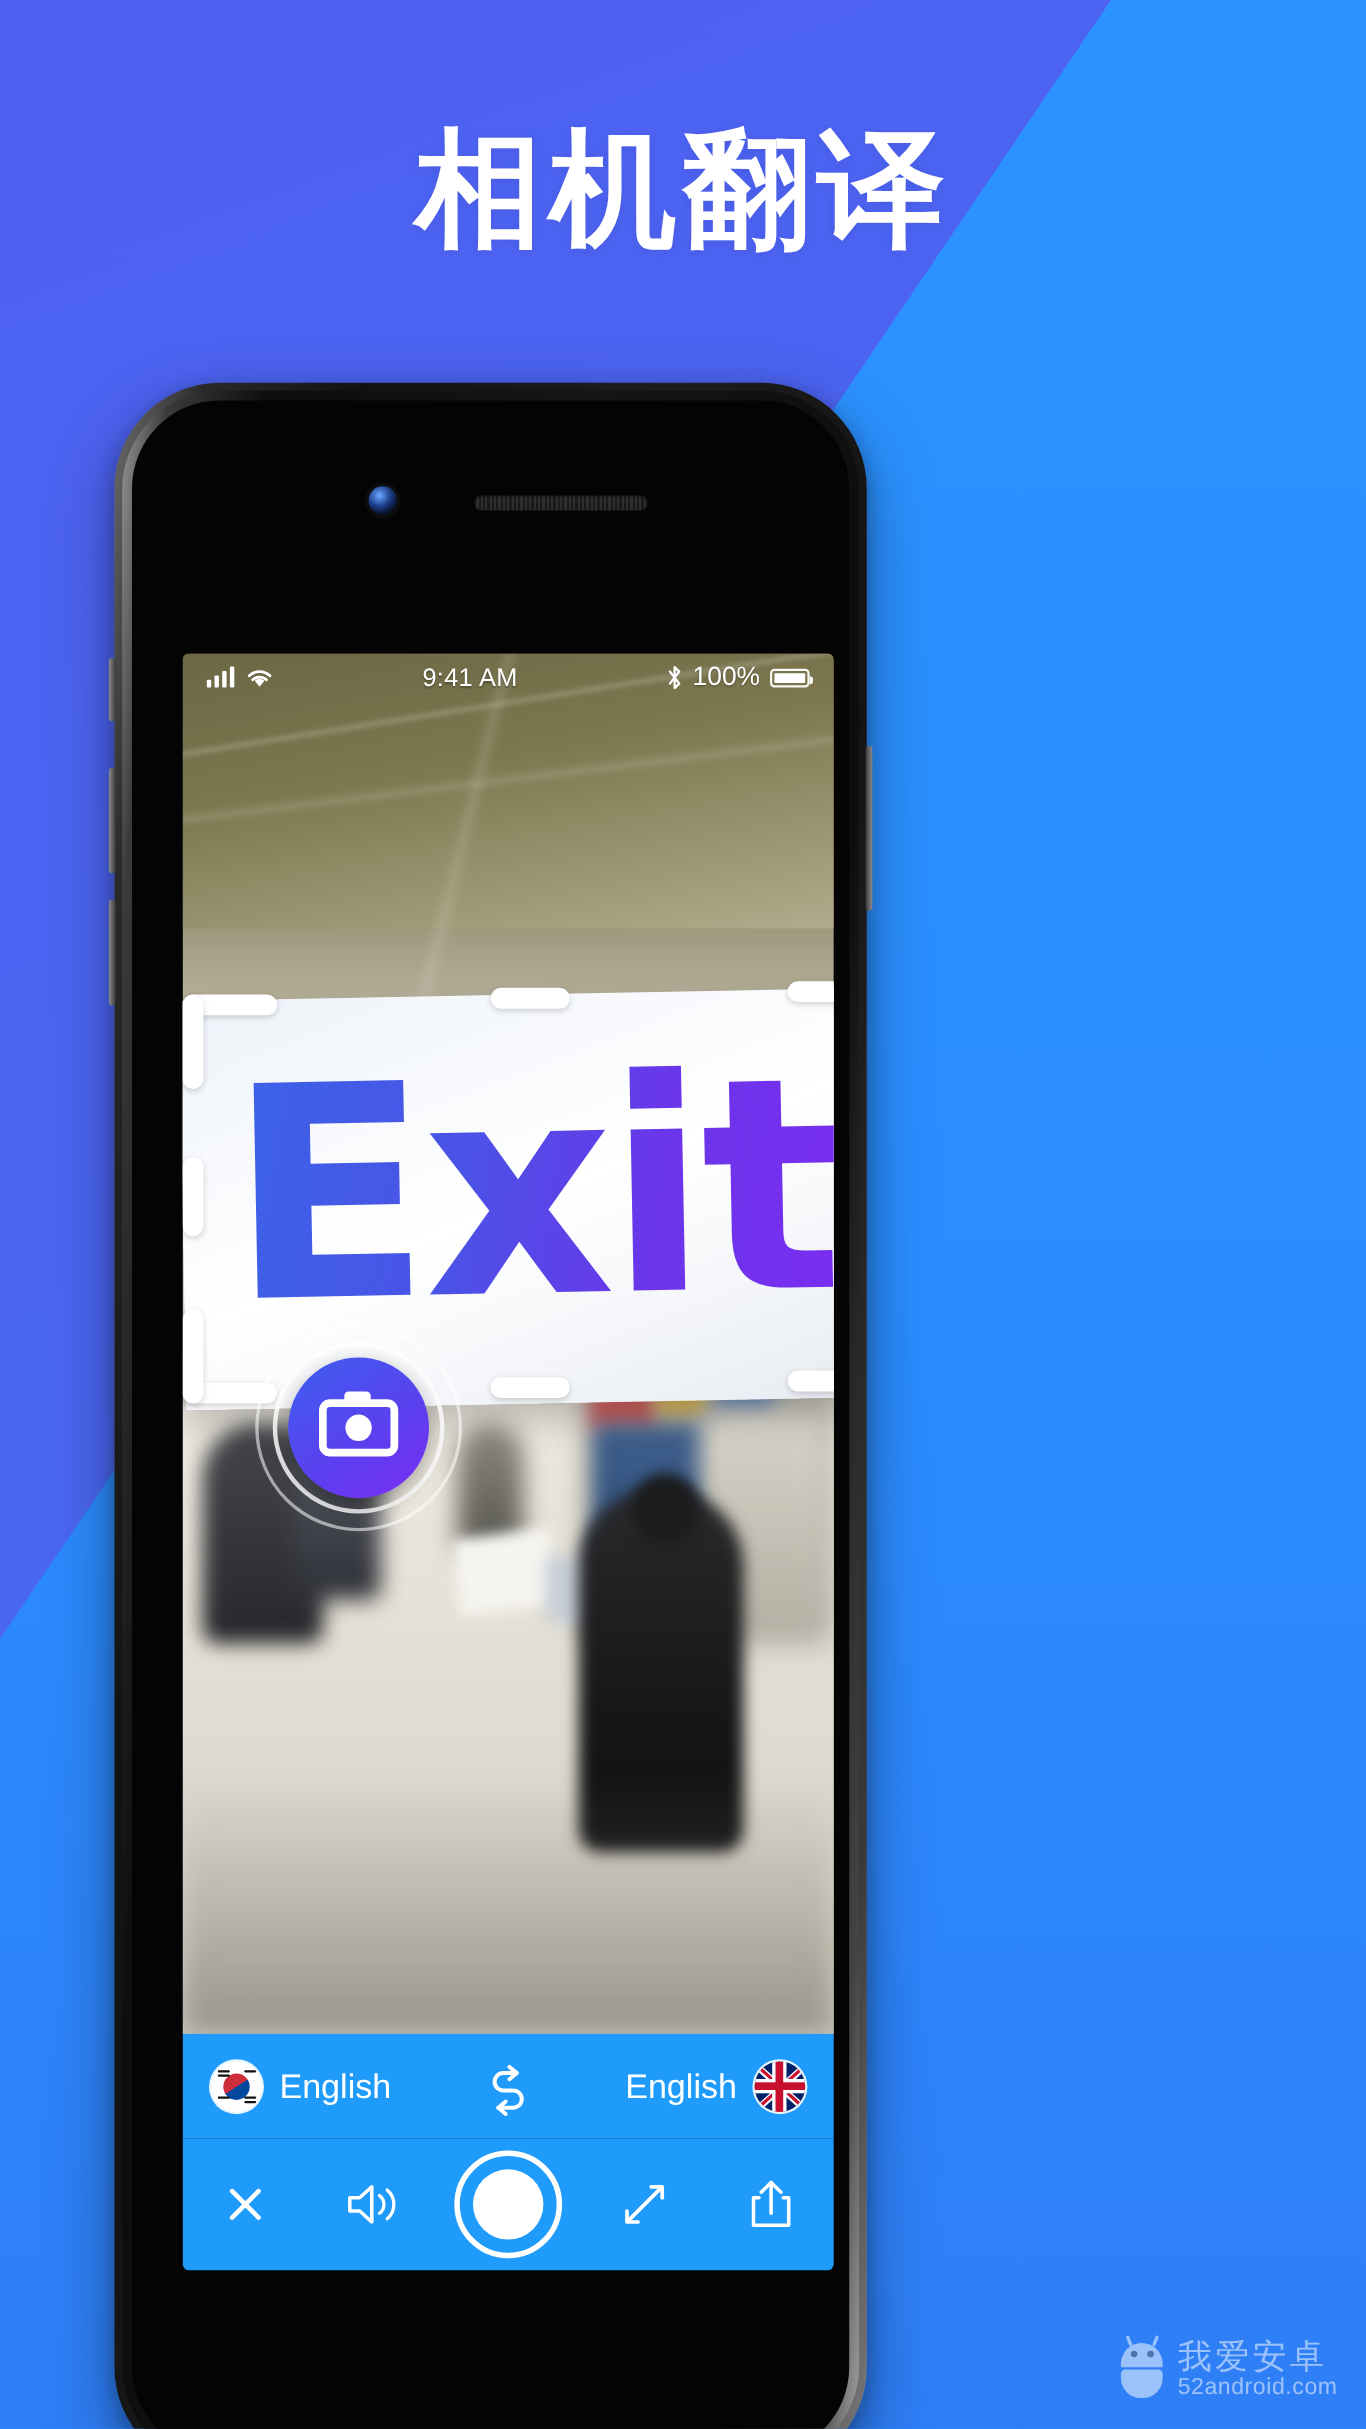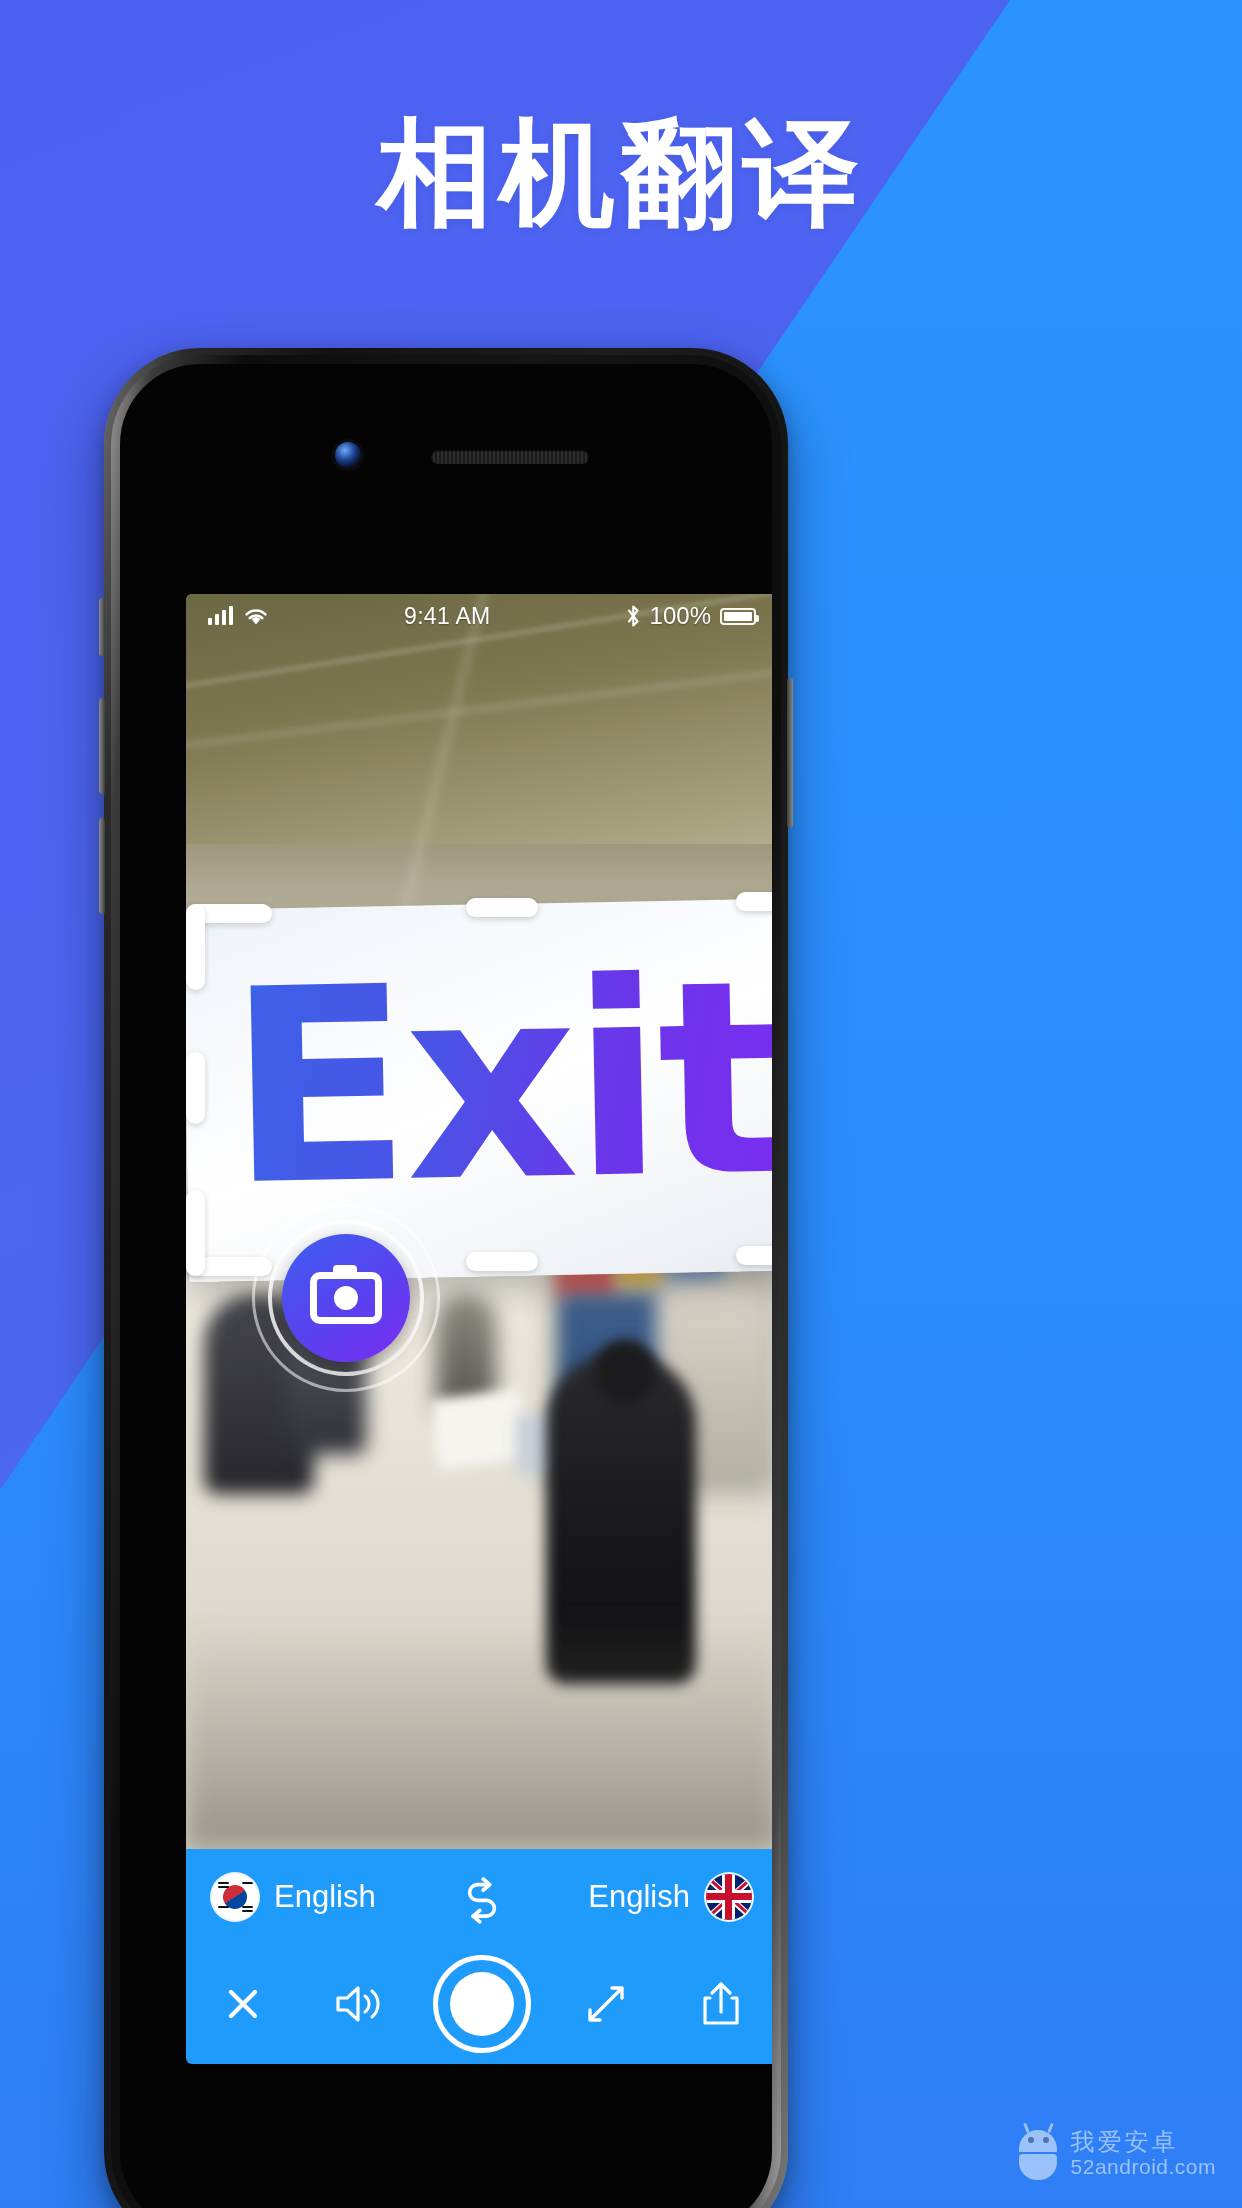--- a/index.html
+++ b/index.html
@@ -61,21 +61,21 @@
   }
   #speaker{
     position:absolute;left:50%;margin-left:-15px;top:86px;width:158px;height:14px;border-radius:8px;
     background:repeating-linear-gradient(90deg,#1a1a1a 0 2px,#2e2e2e 2px 4px);
     box-shadow:inset 0 1px 2px rgba(0,0,0,.8);
   }
 
   
   #screen{
     position:absolute;left:46px;top:230px;width:592px;height:1470px;
-    border-radius:6px;overflow:hidden;background:#111;margin-left:20px;
+    border-radius:6px;overflow:hidden;background:#111;
   }
 
   
   #viewfinder{
     position:absolute;left:0;top:0;width:592px;height:1255px;overflow:hidden;
     background:
       radial-gradient(ellipse 180px 120px at 78% 62%, rgba(40,60,110,.55) 0%, rgba(40,60,110,0) 70%),
       radial-gradient(ellipse 140px 200px at 20% 78%, rgba(30,40,60,.5) 0%, rgba(30,40,60,0) 70%),
       linear-gradient(180deg,#6f6a46 0%,#8d8566 16%,#cfc9b8 30%,#e9e6de 44%,#f2f0ea 58%,#e6e3db 72%,#d9d6cd 86%,#c9c6bd 100%);
   }
@@ -207,21 +207,21 @@
   #shutter{width:88px;height:88px;border-radius:50%;border:5px solid #fff;
     display:flex;align-items:center;justify-content:center;}
   #shutter>span{width:64px;height:64px;border-radius:50%;background:#fff;display:block;}
 
   
   #watermark{
     position:absolute;right:26px;bottom:26px;display:flex;align-items:center;gap:10px;
     opacity:.52;color:#fff;
   }
   #wm-text{line-height:1.05;}
-  #wm-cn{font-size:24px;letter-spacing:3px;font-family:"DejaVu Sans","Liberation Sans",sans-serif;}
+  #wm-cn{font-size:31px;letter-spacing:3px;font-family:"DejaVu Sans","Liberation Sans",sans-serif;}
   #wm-en{font-size:21px;letter-spacing:.5px;}
   #wm-robot{width:46px;height:56px;position:relative;}
   #wm-robot .head{position:absolute;left:4px;top:4px;width:38px;height:22px;border-radius:19px 19px 0 0;background:#fff;}
   #wm-robot .eye{position:absolute;top:11px;width:6px;height:6px;border-radius:50%;background:#6a6a6a;}
   #wm-robot .body{position:absolute;left:4px;top:28px;width:38px;height:26px;border-radius:4px 4px 18px 18px;background:#fff;}
   #wm-robot .ant{position:absolute;top:-3px;width:3px;height:10px;background:#fff;border-radius:2px;}
 </style>
 </head>
 <body>
 

